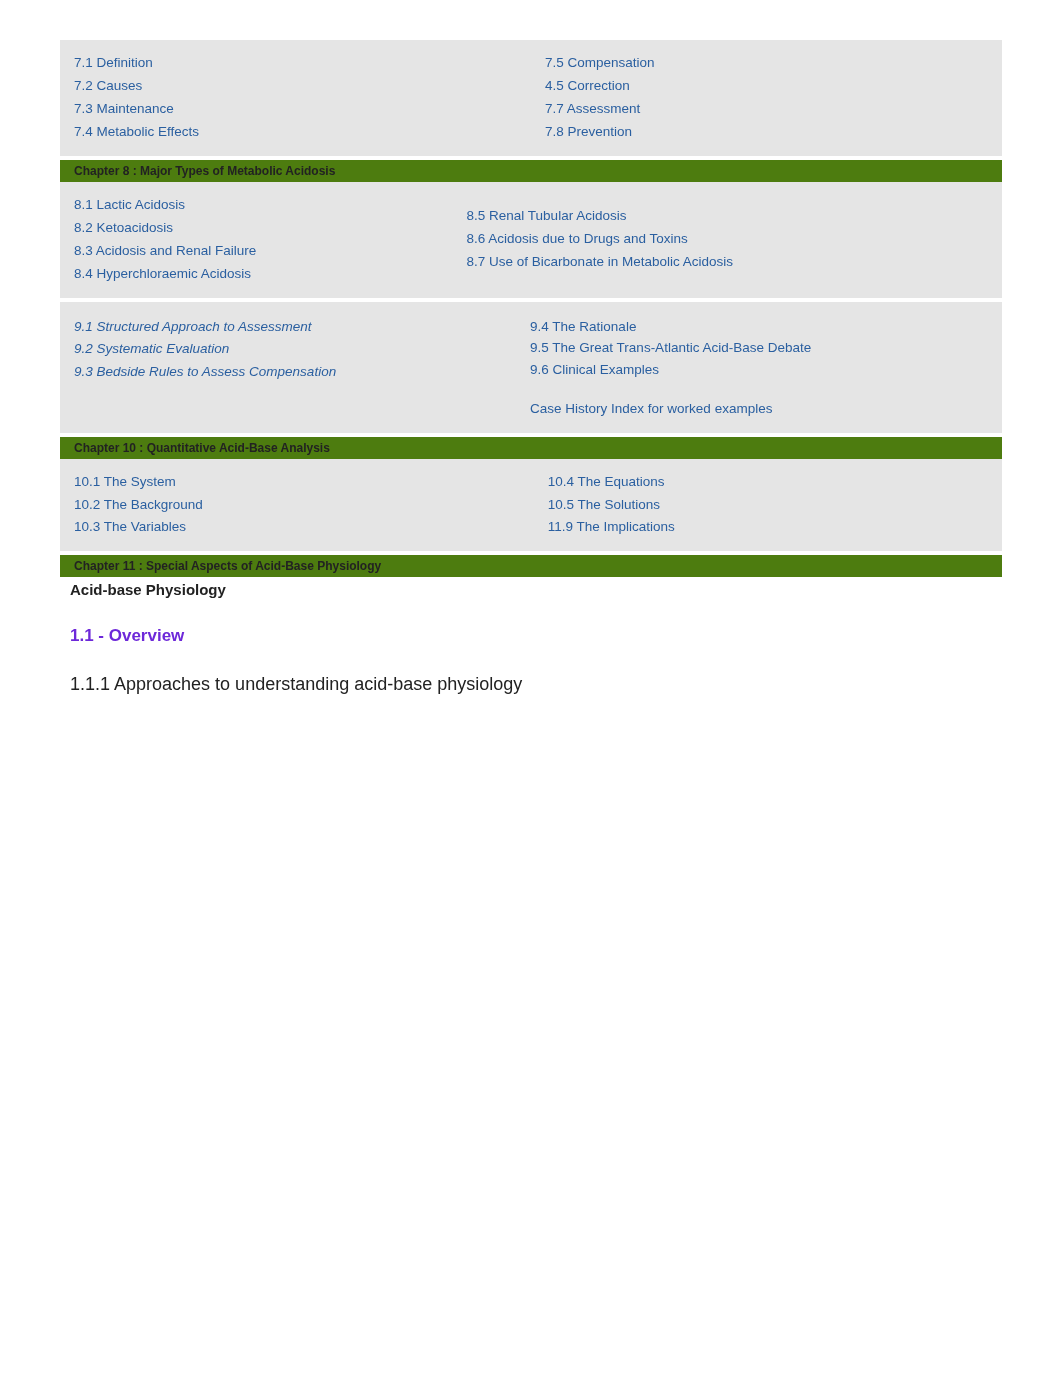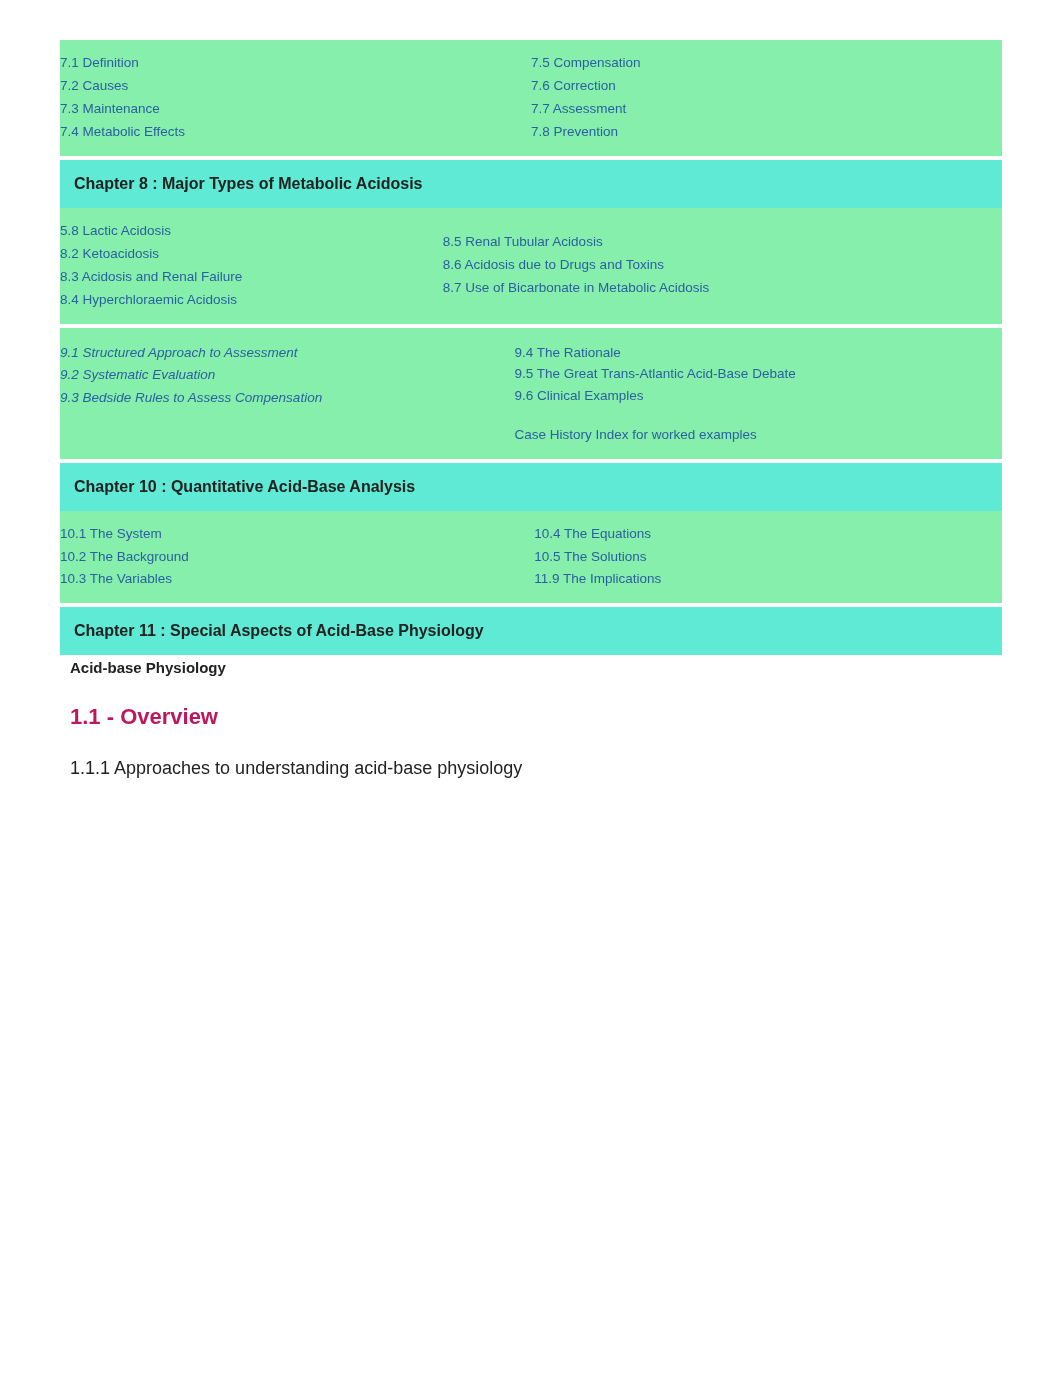--- a/index.html
+++ b/index.html
@@ -15,51 +15,51 @@
       width: 1062px;
       min-height: 1376px;
       padding: 40px 60px;
     }
     .toc-table {
       width: 100%;
       border-collapse: collapse;
       margin-bottom: 4px;
     }
     .chapter-header {
-      background-color: #5eead4;
-      padding: 15px 14px;
+      background-color: #4d7c0f;
+      padding: 4px 14px;
       font-weight: bold;
-      font-size: 16px;
+      font-size: 12px;
       color: #222;
     }
     .chapter-content {
-      background-color: #86efac;
-      padding: 12px 0;
+      background-color: #e5e5e5;
+      padding: 12px 14px;
     }
     .toc-link {
       color: #2a5fa0;
       text-decoration: none;
       display: block;
       line-height: 1.7;
       font-size: 13.5px;
     }
     .bottom-section {
       padding: 0 10px;
     }
     .bottom-section .site-title {
       font-weight: bold;
       font-size: 15px;
       margin-bottom: 28px;
       color: #222;
     }
     .bottom-section .page-title {
       font-weight: bold;
-      font-size: 22px;
+      font-size: 17px;
       margin-bottom: 28px;
-      color: #be185d;
+      color: #6d28d9;
     }
     .bottom-section .section-title {
       font-weight: normal;
       font-size: 18px;
       color: #222;
     }
     .toc-block {
       margin-bottom: 2px;
     }
   </style>
@@ -73,40 +73,40 @@
       <tbody>
           <tr>
         <td class="chapter-content" style="width:50%">
           <a class="toc-link" href="#">7.1 Definition</a>
           <a class="toc-link" href="#">7.2 Causes</a>
           <a class="toc-link" href="#">7.3 Maintenance</a>
           <a class="toc-link" href="#">7.4 Metabolic Effects</a>
         </td>
         <td class="chapter-content" style="width:50%">
           <a class="toc-link" href="#">7.5 Compensation</a>
-          <a class="toc-link" href="#">7.6 Correction</a>
+          <a class="toc-link" href="#">4.5 Correction</a>
           <a class="toc-link" href="#">7.7 Assessment</a>
           <a class="toc-link" href="#">7.8 Prevention</a>
         </td>
       </tr>
     </tbody>
       </table>
   </div>
 
   <div class="toc-block">
     <table class="toc-table">
       <tbody>
           <tr>
         <td colspan="2" class="chapter-header">
           <span>Chapter 8 : Major Types of Metabolic Acidosis</span>
         </td>
       </tr>
       <tr>
         <td class="chapter-content">
-          <a class="toc-link" href="#">5.8 Lactic Acidosis</a>
+          <a class="toc-link" href="#">8.1 Lactic Acidosis</a>
           <a class="toc-link" href="#">8.2 Ketoacidosis</a>
           <a class="toc-link" href="#">8.3 Acidosis and Renal Failure</a>
           <a class="toc-link" href="#">8.4 Hyperchloraemic Acidosis</a>
         </td>
         <td class="chapter-content">
           <a class="toc-link" href="#">8.5 Renal Tubular Acidosis</a>
           <a class="toc-link" href="#">8.6 Acidosis due to Drugs and Toxins</a>
           <a class="toc-link" href="#">8.7 Use of Bicarbonate in Metabolic Acidosis</a>
         </td>
       </tr>

